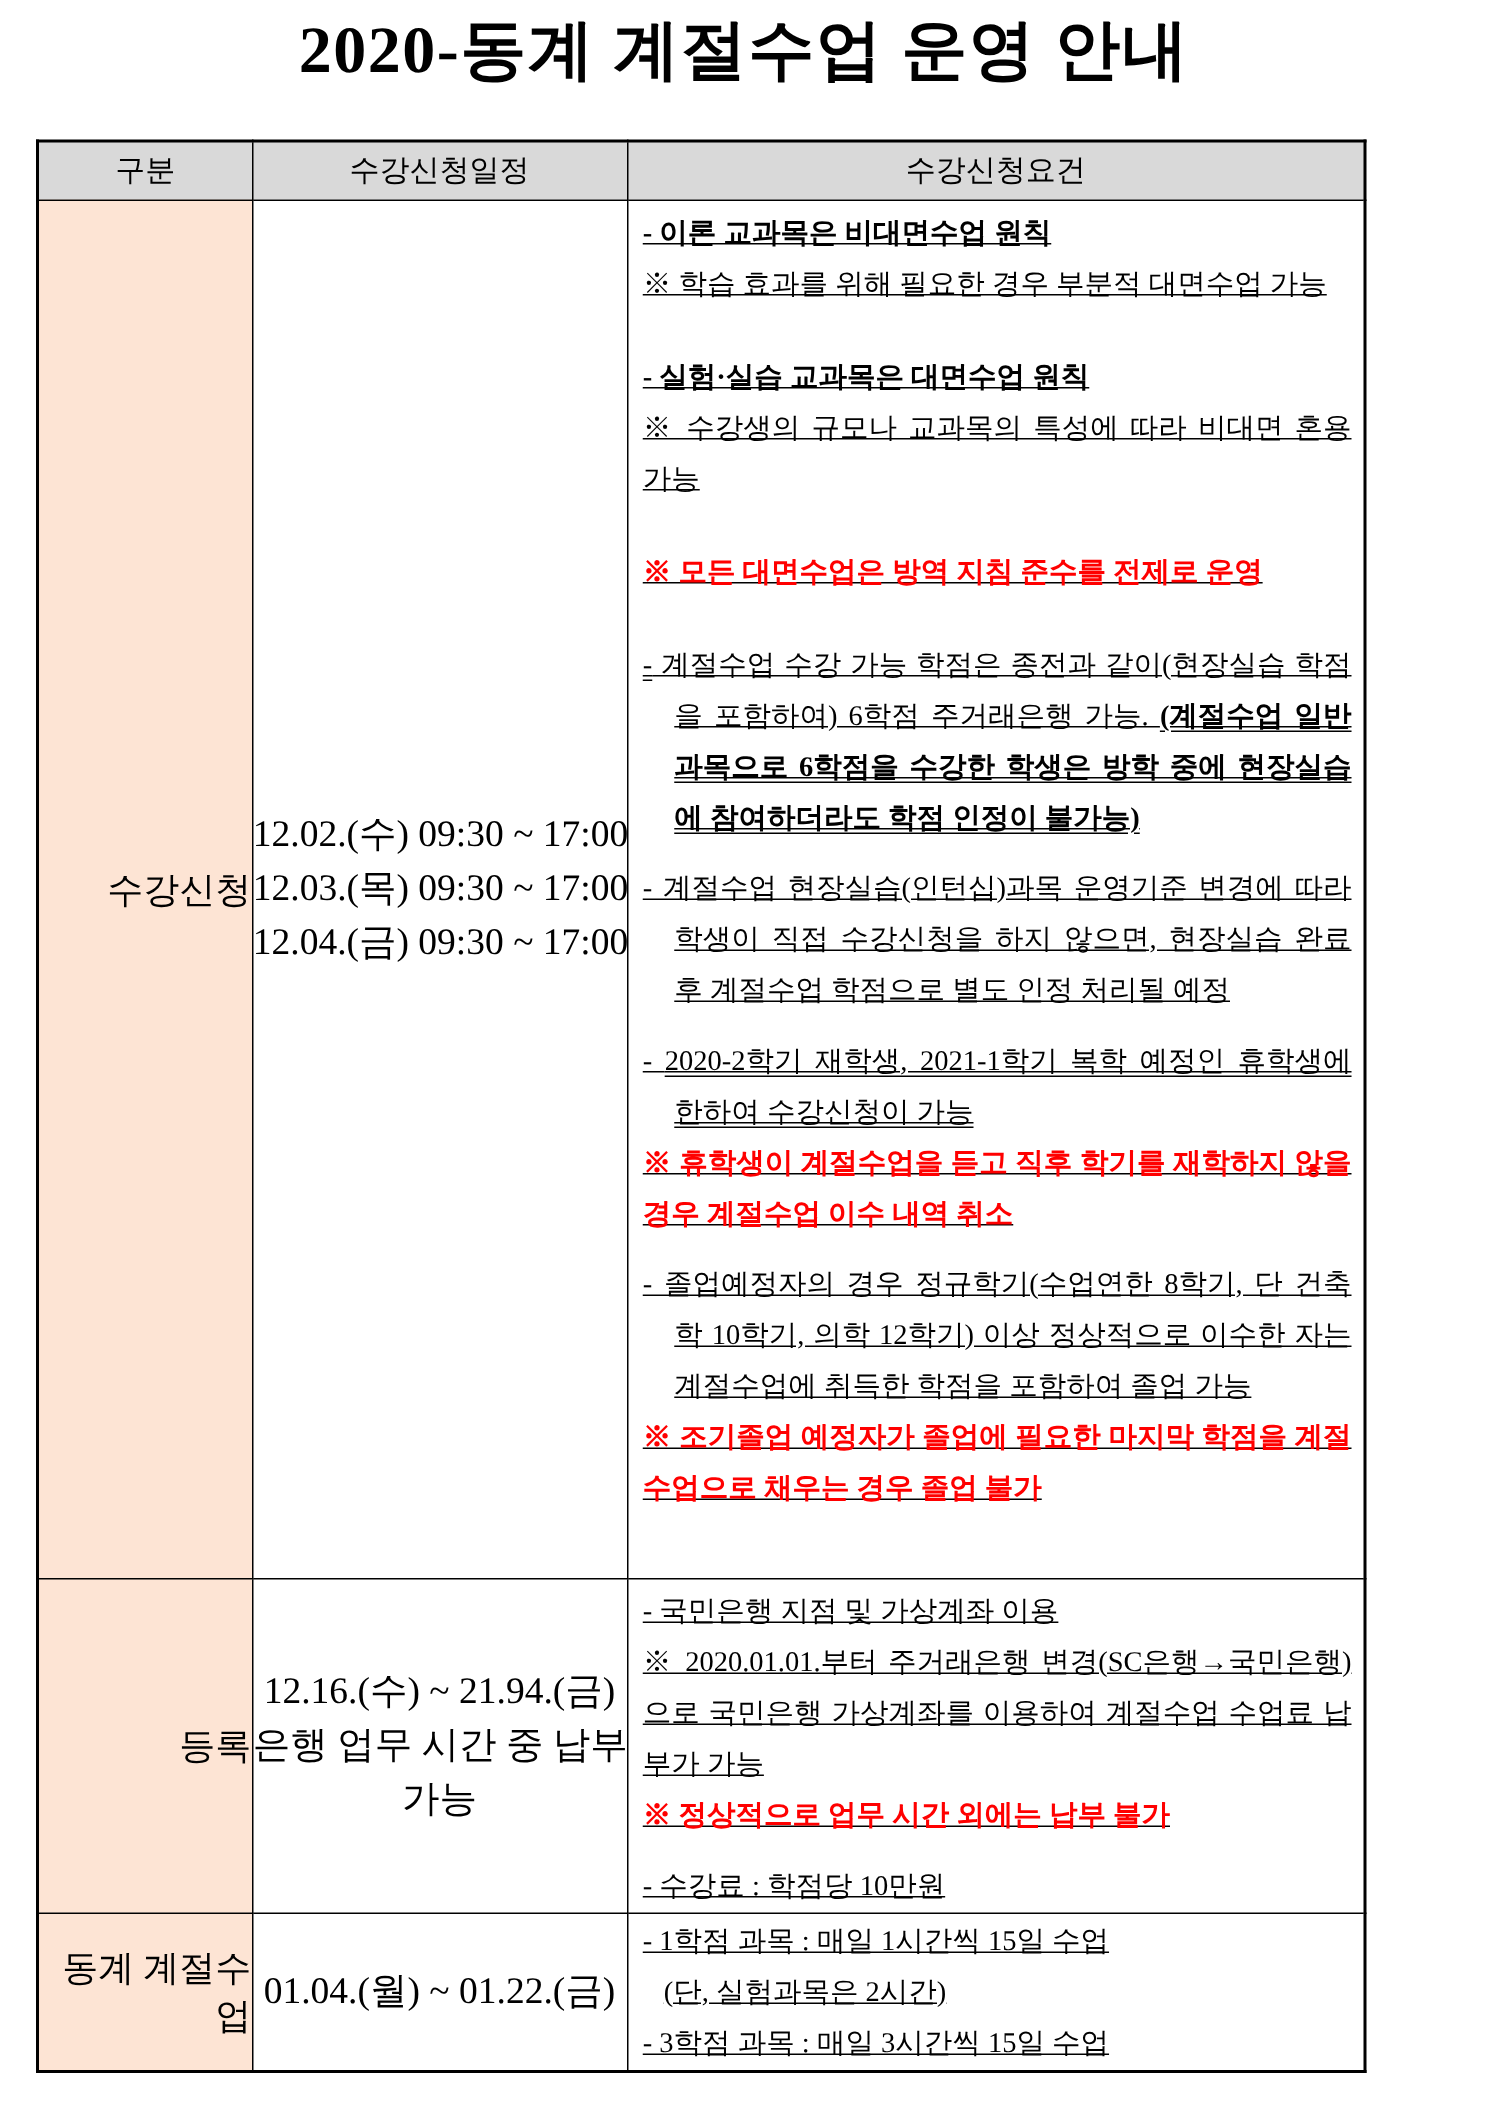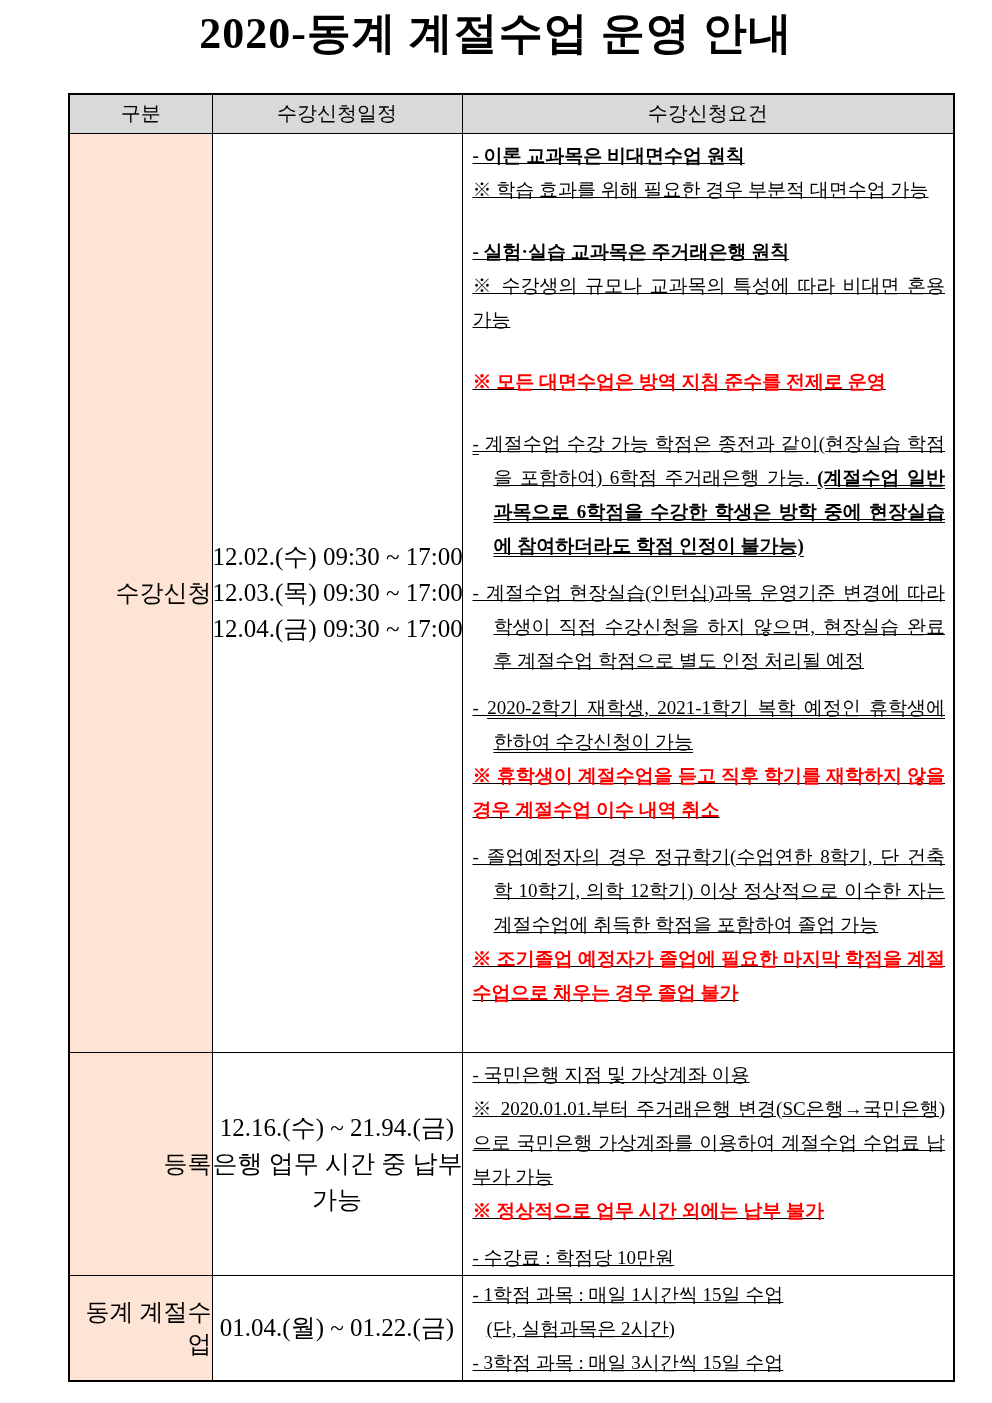--- a/index.html
+++ b/index.html
@@ -20,21 +20,21 @@
     margin:6px 0 32px 0;
     text-align:center;
     font-size:44px;
     font-weight:bold;
     letter-spacing:1px;
     line-height:1.25;
   }
   table.info-table{
     border-collapse:collapse;
     table-layout:fixed;
-    margin-left:68px;
+    margin-left:24px;
     width:885px;
     border:2px solid var(--border);
   }
   .info-table th,.info-table td{
     border:1.5px solid var(--border);
     padding:0;
   }
   .info-table thead th{
     background:var(--header-bg);
     height:39px;
@@ -103,21 +103,21 @@
         <td class="sched-cell">
           <div class="sched-line">12.02.(수) 09:30 ~ 17:00</div>
           <div class="sched-line">12.03.(목) 09:30 ~ 17:00</div>
           <div class="sched-line">12.04.(금) 09:30 ~ 17:00</div>
         </td>
         <td class="req-cell">
           <div class="req-box">
             <div class="para"><span class="s-bold">- 이론 교과목은 비대면수업 원칙</span></div>
             <div class="para"><span class="s-normal">※ 학습 효과를 위해 필요한 경우 부분적 대면수업 가능</span></div>
             <div class="gap gap-lg"></div>
-            <div class="para"><span class="s-bold">- 실험·실습 교과목은 주거래은행 원칙</span></div>
+            <div class="para"><span class="s-bold">- 실험·실습 교과목은 대면수업 원칙</span></div>
             <div class="para"><span class="s-normal">※ 수강생의 규모나 교과목의 특성에 따라 비대면 혼용 가능</span></div>
             <div class="gap gap-lg"></div>
             <div class="para"><span class="s-redbold">※ 모든 대면수업은 방역 지침 준수를 전제로 운영</span></div>
             <div class="gap gap-lg"></div>
             <div class="para hang"><span class="s-underline">-</span><span class="s-normal"> 계절수업 수강 가능 학점은 종전과 같이(현장실습 학점을 포함하여) 6학점 주거래은행 가능. </span><span class="s-boldunderline">(계절수업 일반 과목으로 6학점을 수강한 학생은 방학 중에 현장실습에 참여하더라도 학점 인정이 불가능)</span></div>
             <div class="gap gap-md"></div>
             <div class="para hang"><span class="s-normal">- 계절수업 현장실습(인턴십)과목 운영기준 변경에 따라 학생이 직접 수강신청을 하지 않으면, 현장실습 완료 후 계절수업 학점으로 별도 인정 처리될 예정</span></div>
             <div class="gap gap-md"></div>
             <div class="para hang"><span class="s-normal">- </span><span class="s-underline">2020-2학기 재학생, 2021-1학기 복학 예정인 휴학생에 한하여 수강신청이 가능</span></div>
             <div class="para"><span class="s-redbold">※ 휴학생이 계절수업을 듣고 직후 학기를 재학하지 않을 경우 계절수업 이수 내역 취소</span></div>

